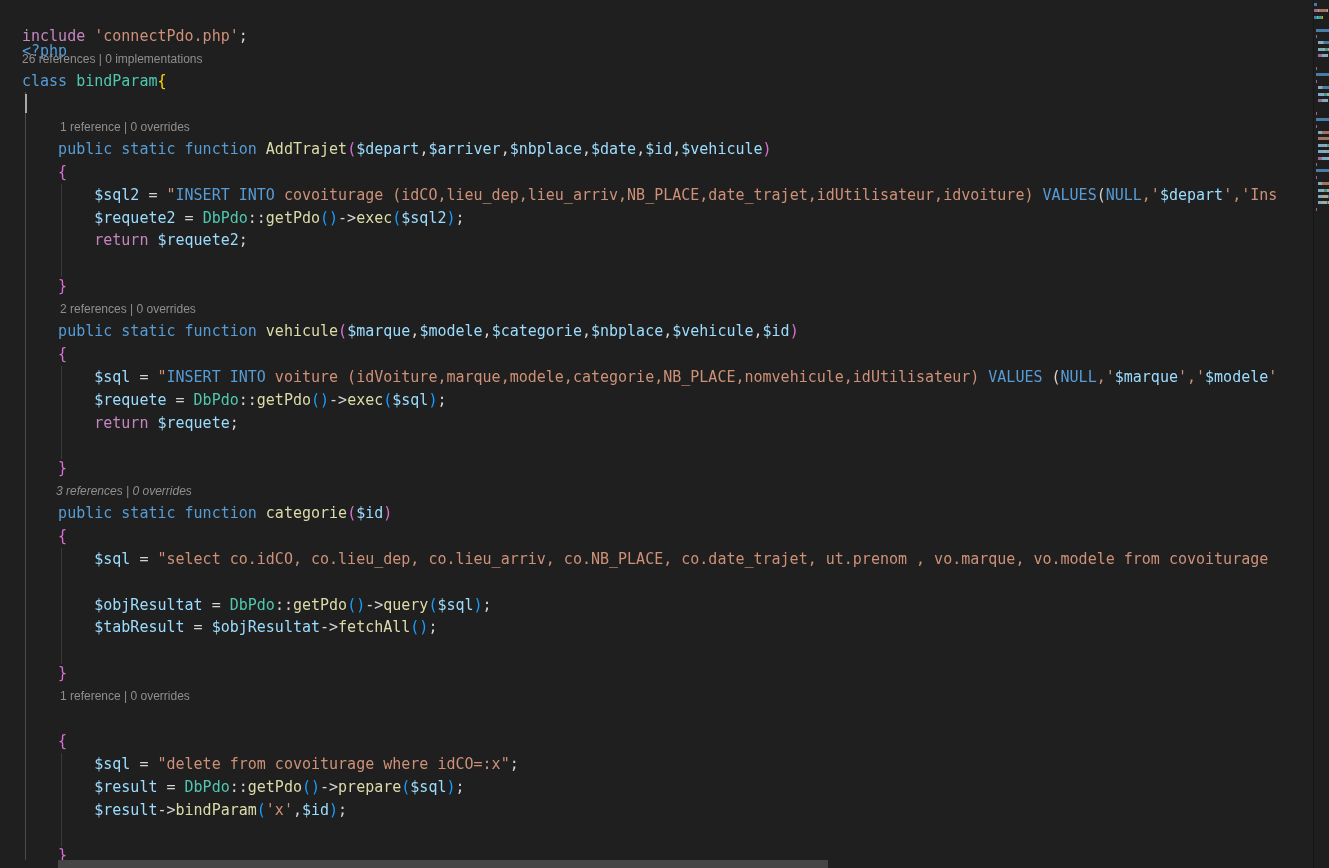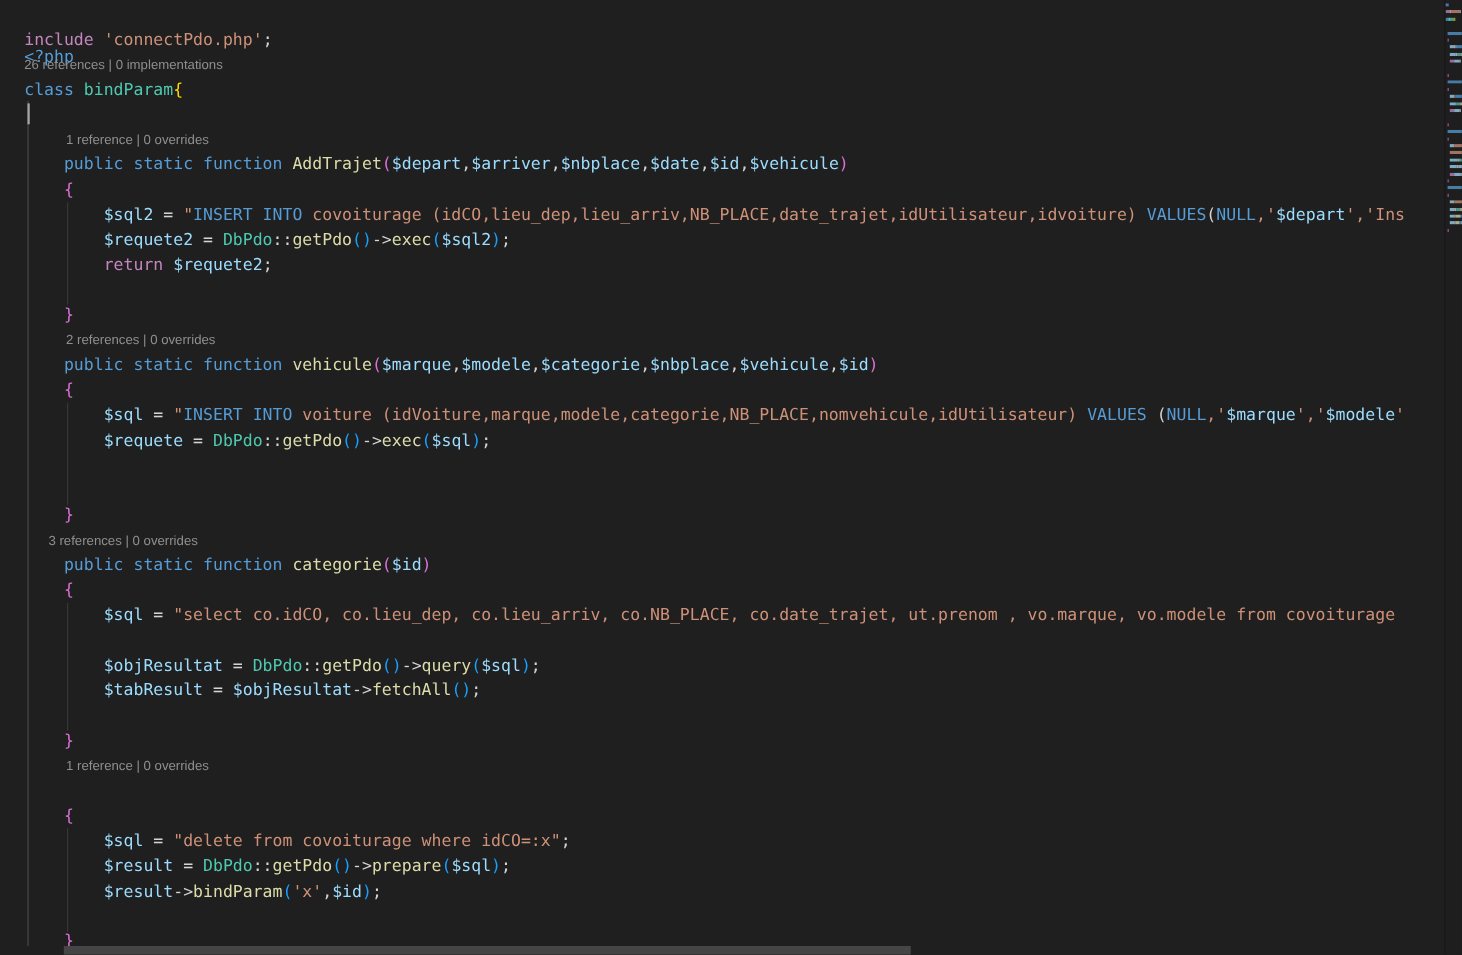--- a/index.html
+++ b/index.html
@@ -55,23 +55,24 @@
     <div class="code-line" style="top: 183.8px;"><span style="color: rgb(156, 220, 254);">        $sql2</span><span style="color: rgb(212, 212, 212);"> = </span><span style="color: rgb(206, 145, 120);">"</span><span style="color: rgb(86, 156, 214);">INSERT INTO</span><span style="color: rgb(206, 145, 120);"> covoiturage (idCO,lieu_dep,lieu_arriv,NB_PLACE,date_trajet,idUtilisateur,idvoiture) </span><span style="color: rgb(86, 156, 214);">VALUES</span><span style="color: rgb(212, 212, 212);">(</span><span style="color: rgb(86, 156, 214);">NULL</span><span style="color: rgb(206, 145, 120);">,'</span><span style="color: rgb(156, 220, 254);">$depart</span><span style="color: rgb(206, 145, 120);">','Ins</span></div>
     <div class="code-line" style="top: 206.6px;"><span style="color: rgb(156, 220, 254);">        $requete2</span><span style="color: rgb(212, 212, 212);"> = </span><span style="color: rgb(78, 201, 176);">DbPdo</span><span style="color: rgb(212, 212, 212);">::</span><span style="color: rgb(220, 220, 170);">getPdo</span><span style="color: rgb(23, 159, 255);">()</span><span style="color: rgb(212, 212, 212);">-&gt;</span><span style="color: rgb(220, 220, 170);">exec</span><span style="color: rgb(23, 159, 255);">(</span><span style="color: rgb(156, 220, 254);">$sql2</span><span style="color: rgb(23, 159, 255);">)</span><span style="color: rgb(212, 212, 212);">;</span></div>
     <div class="code-line" style="top: 229.4px;"><span style="color: rgb(197, 134, 192);">        return </span><span style="color: rgb(156, 220, 254);">$requete2</span><span style="color: rgb(212, 212, 212);">;</span></div>
     <div class="code-line" style="top: 252.2px;"></div>
     <div class="code-line" style="top: 275px;"><span style="color: rgb(218, 112, 214);">    }</span></div>
     <div class="lens-line" style="top: 299.8px; left: 60px;">2 references | 0 overrides</div>
     <div class="code-line" style="top: 320.3px;"><span style="color: rgb(86, 156, 214);">    public static function </span><span style="color: rgb(220, 220, 170);">vehicule</span><span style="color: rgb(218, 112, 214);">(</span><span style="color: rgb(156, 220, 254);">$marque</span><span style="color: rgb(212, 212, 212);">,</span><span style="color: rgb(156, 220, 254);">$modele</span><span style="color: rgb(212, 212, 212);">,</span><span style="color: rgb(156, 220, 254);">$categorie</span><span style="color: rgb(212, 212, 212);">,</span><span style="color: rgb(156, 220, 254);">$nbplace</span><span style="color: rgb(212, 212, 212);">,</span><span style="color: rgb(156, 220, 254);">$vehicule</span><span style="color: rgb(212, 212, 212);">,</span><span style="color: rgb(156, 220, 254);">$id</span><span style="color: rgb(218, 112, 214);">)</span></div>
     <div class="code-line" style="top: 343.1px;"><span style="color: rgb(218, 112, 214);">    {</span></div>
     <div class="code-line" style="top: 365.9px;"><span style="color: rgb(156, 220, 254);">        $sql</span><span style="color: rgb(212, 212, 212);"> = </span><span style="color: rgb(206, 145, 120);">"</span><span style="color: rgb(86, 156, 214);">INSERT INTO</span><span style="color: rgb(206, 145, 120);"> voiture (idVoiture,marque,modele,categorie,NB_PLACE,nomvehicule,idUtilisateur) </span><span style="color: rgb(86, 156, 214);">VALUES</span><span style="color: rgb(212, 212, 212);"> (</span><span style="color: rgb(86, 156, 214);">NULL</span><span style="color: rgb(206, 145, 120);">,'</span><span style="color: rgb(156, 220, 254);">$marque</span><span style="color: rgb(206, 145, 120);">','</span><span style="color: rgb(156, 220, 254);">$modele</span><span style="color: rgb(206, 145, 120);">'</span></div>
     <div class="code-line" style="top: 388.7px;"><span style="color: rgb(156, 220, 254);">        $requete</span><span style="color: rgb(212, 212, 212);"> = </span><span style="color: rgb(78, 201, 176);">DbPdo</span><span style="color: rgb(212, 212, 212);">::</span><span style="color: rgb(220, 220, 170);">getPdo</span><span style="color: rgb(23, 159, 255);">()</span><span style="color: rgb(212, 212, 212);">-&gt;</span><span style="color: rgb(220, 220, 170);">exec</span><span style="color: rgb(23, 159, 255);">(</span><span style="color: rgb(156, 220, 254);">$sql</span><span style="color: rgb(23, 159, 255);">)</span><span style="color: rgb(212, 212, 212);">;</span></div>
+    <div class="code-line" style="top: 411.5px;"><span style="color: rgb(197, 134, 192);">        return </span><span style="color: rgb(156, 220, 254);">$requete</span><span style="color: rgb(212, 212, 212);">;</span></div>
     <div class="code-line" style="top: 434.3px;"></div>
     <div class="code-line" style="top: 457.1px;"><span style="color: rgb(218, 112, 214);">    }</span></div>
-    <div class="lens-line" style="top: 481.9px; left: 44px;">3 references | 0 overrides</div>
+    <div class="lens-line" style="top: 481.9px; left: 56px; font-style: italic;">3 references | 0 overrides</div>
     <div class="code-line" style="top: 502.4px;"><span style="color: rgb(86, 156, 214);">    public static function </span><span style="color: rgb(220, 220, 170);">categorie</span><span style="color: rgb(218, 112, 214);">(</span><span style="color: rgb(156, 220, 254);">$id</span><span style="color: rgb(218, 112, 214);">)</span></div>
     <div class="code-line" style="top: 525.2px;"><span style="color: rgb(218, 112, 214);">    {</span></div>
     <div class="code-line" style="top: 548px;"><span style="color: rgb(156, 220, 254);">        $sql</span><span style="color: rgb(212, 212, 212);"> = </span><span style="color: rgb(206, 145, 120);">"select co.idCO, co.lieu_dep, co.lieu_arriv, co.NB_PLACE, co.date_trajet, ut.prenom , vo.marque, vo.modele from covoiturage</span></div>
     <div class="code-line" style="top: 593.6px;"><span style="color: rgb(156, 220, 254);">        $objResultat</span><span style="color: rgb(212, 212, 212);"> = </span><span style="color: rgb(78, 201, 176);">DbPdo</span><span style="color: rgb(212, 212, 212);">::</span><span style="color: rgb(220, 220, 170);">getPdo</span><span style="color: rgb(23, 159, 255);">()</span><span style="color: rgb(212, 212, 212);">-&gt;</span><span style="color: rgb(220, 220, 170);">query</span><span style="color: rgb(23, 159, 255);">(</span><span style="color: rgb(156, 220, 254);">$sql</span><span style="color: rgb(23, 159, 255);">)</span><span style="color: rgb(212, 212, 212);">;</span></div>
     <div class="code-line" style="top: 616.4px;"><span style="color: rgb(156, 220, 254);">        $tabResult</span><span style="color: rgb(212, 212, 212);"> = </span><span style="color: rgb(156, 220, 254);">$objResultat</span><span style="color: rgb(212, 212, 212);">-&gt;</span><span style="color: rgb(220, 220, 170);">fetchAll</span><span style="color: rgb(23, 159, 255);">()</span><span style="color: rgb(212, 212, 212);">;</span></div>
     <div class="code-line" style="top: 662px;"><span style="color: rgb(218, 112, 214);">    }</span></div>
     <div class="lens-line" style="top: 686.8px; left: 60px;">1 reference | 0 overrides</div>
     <div class="code-line" style="top: 730.1px;"><span style="color: rgb(218, 112, 214);">    {</span></div>
     <div class="code-line" style="top: 752.9px;"><span style="color: rgb(156, 220, 254);">        $sql</span><span style="color: rgb(212, 212, 212);"> = </span><span style="color: rgb(206, 145, 120);">"delete from covoiturage where idCO=:x"</span><span style="color: rgb(212, 212, 212);">;</span></div>
     <div class="code-line" style="top: 775.7px;"><span style="color: rgb(156, 220, 254);">        $result</span><span style="color: rgb(212, 212, 212);"> = </span><span style="color: rgb(78, 201, 176);">DbPdo</span><span style="color: rgb(212, 212, 212);">::</span><span style="color: rgb(220, 220, 170);">getPdo</span><span style="color: rgb(23, 159, 255);">()</span><span style="color: rgb(212, 212, 212);">-&gt;</span><span style="color: rgb(220, 220, 170);">prepare</span><span style="color: rgb(23, 159, 255);">(</span><span style="color: rgb(156, 220, 254);">$sql</span><span style="color: rgb(23, 159, 255);">)</span><span style="color: rgb(212, 212, 212);">;</span></div>

